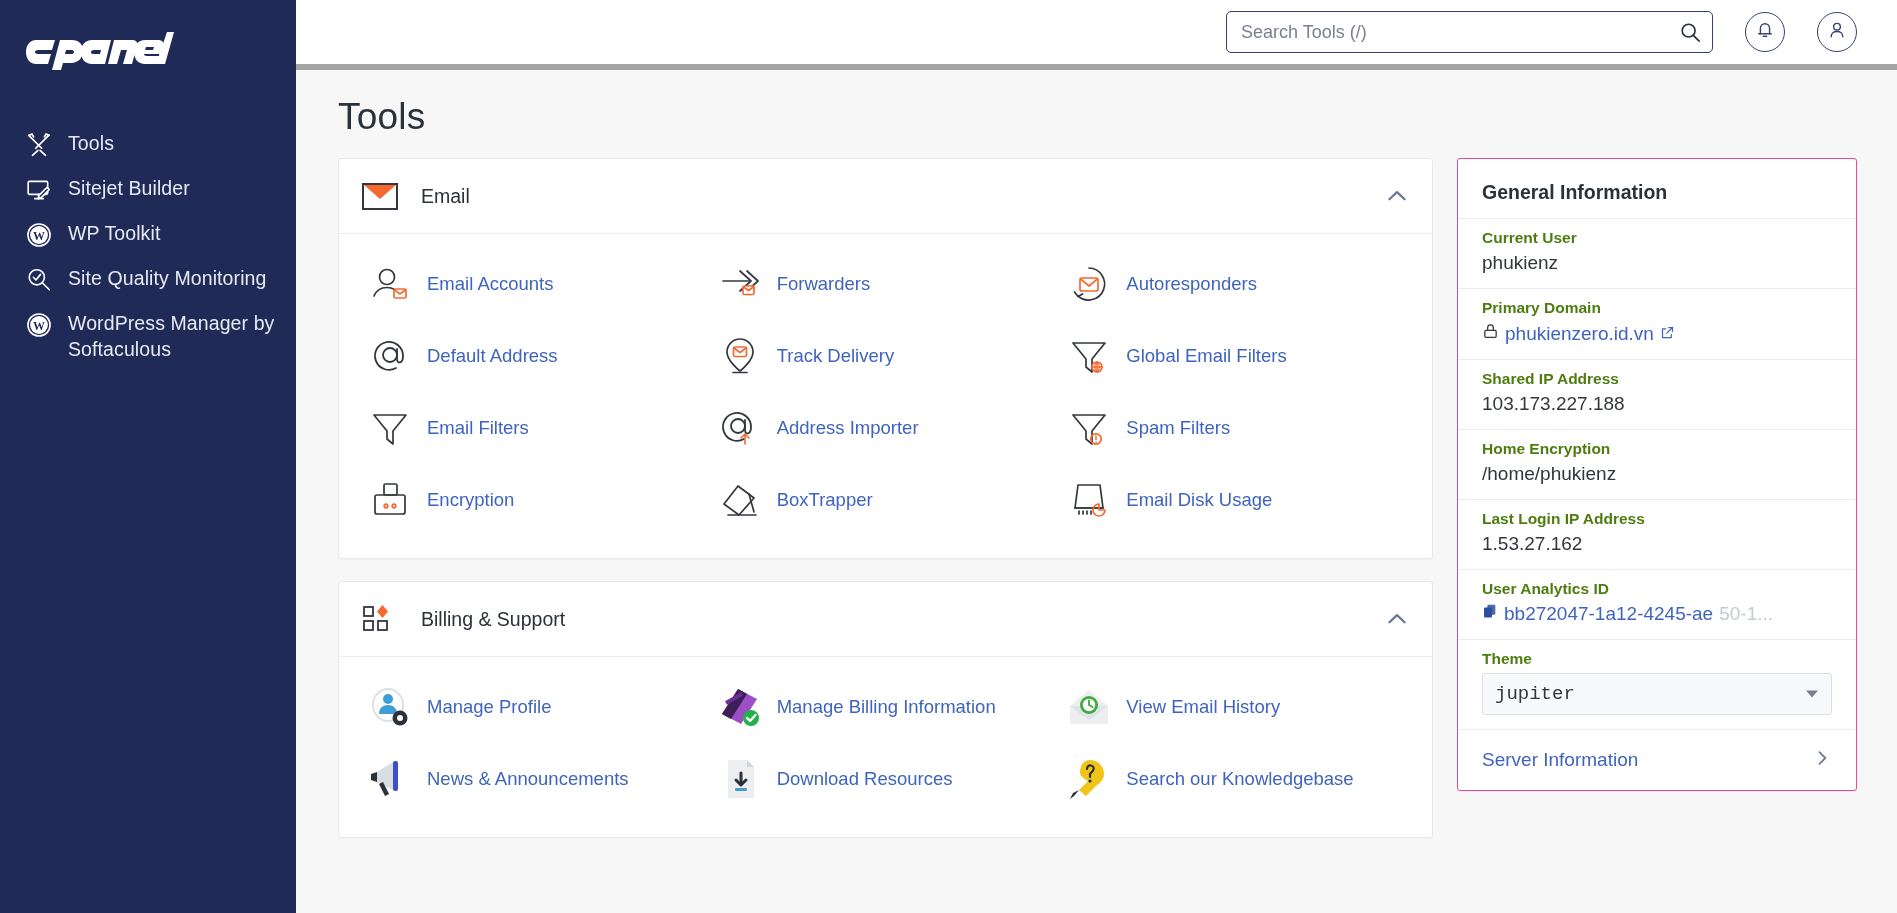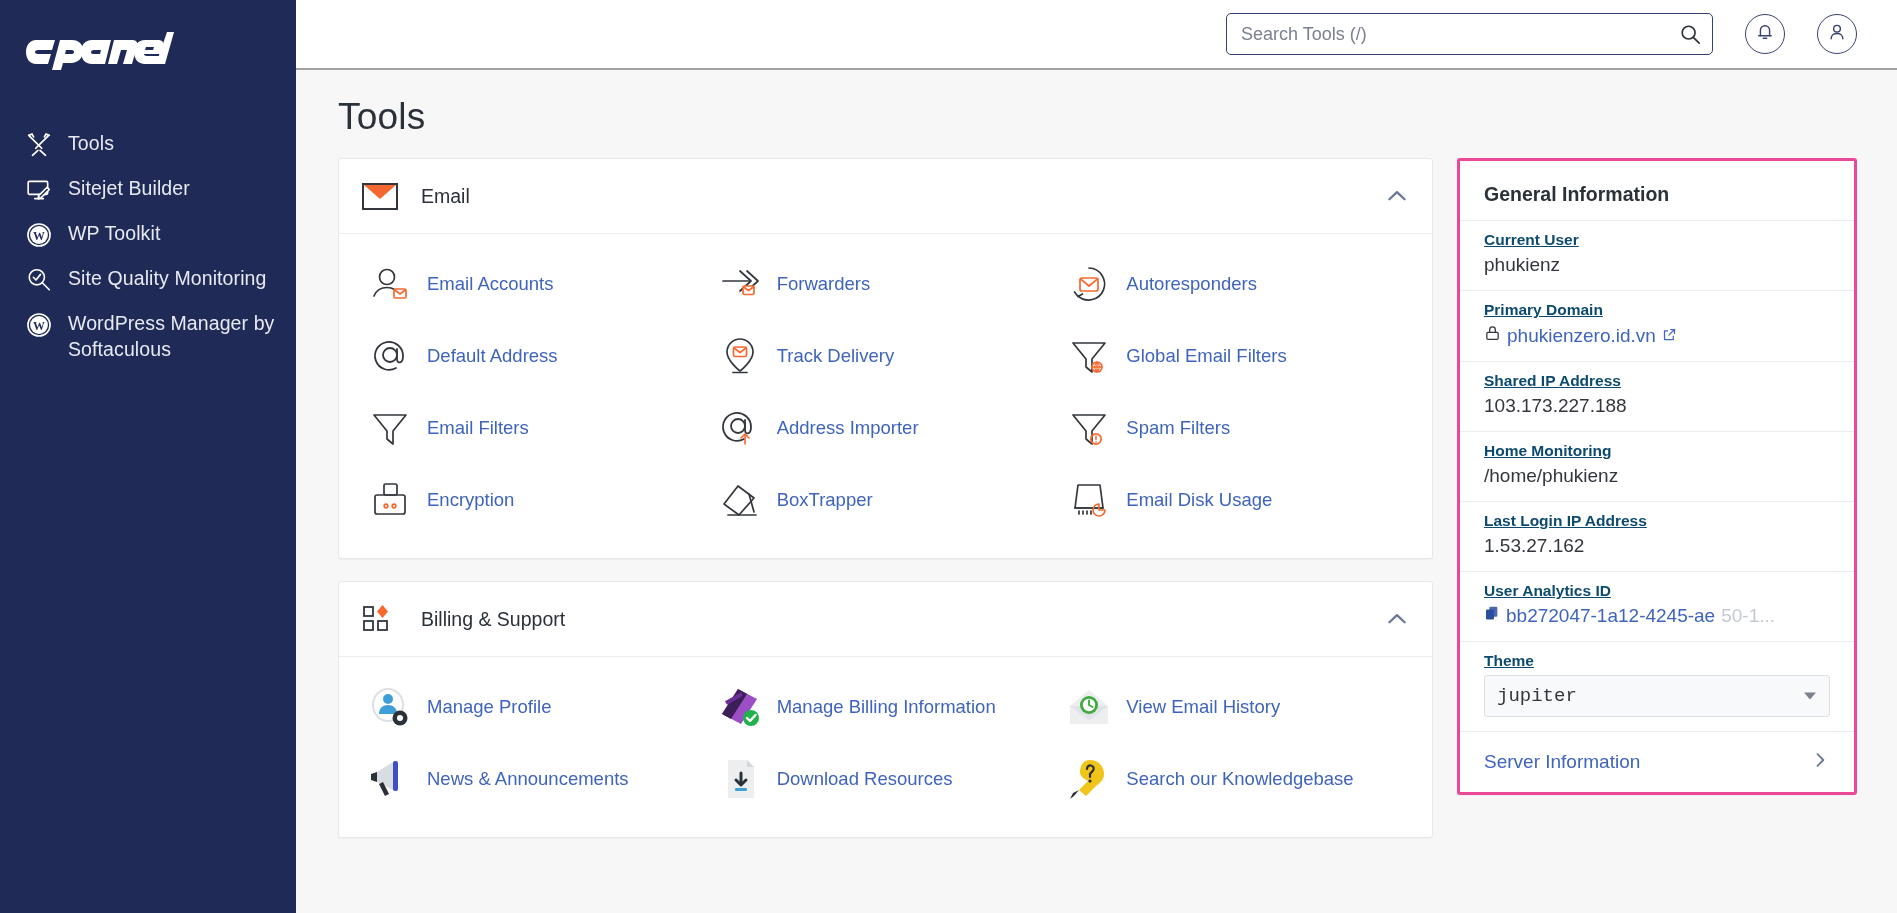--- a/index.html
+++ b/index.html
@@ -35,21 +35,21 @@
   }
 
   
   .right { flex: 1; height: 913px; display: flex; flex-direction: column; background:#f7f7f8; }
 
   .topbar {
     height: 70px; flex: 0 0 70px;
     background: #ffffff;
     display: flex; align-items: center; justify-content: flex-end;
     padding-right: 40px; gap: 32px;
-    border-bottom: 2px solid #a3a3a3;
+    border-bottom: 6px solid #a3a3a3;
   }
   .searchwrap { position: relative; width: 487px; height: 42px; }
   .searchwrap input {
     width: 100%; height: 42px;
     border: 1.5px solid #354173; border-radius: 5px;
     padding: 0 42px 0 14px;
     font-size: 18px; color: #33373d;
     font-family: "Liberation Sans", sans-serif;
     background: #fff; outline: none;
   }
@@ -103,31 +103,31 @@
     min-height: 60px;
   }
   .tool-ico { flex: 0 0 46px; width: 46px; height: 46px; display:flex; align-items:center; justify-content:center; }
   .tool-ico svg { display: block; }
   .tool-label {
     font-size: 18.5px; color: #3f64bd; line-height: 1.2;
   }
 
   
   .gi {
-    background: #fff; border: 3px solid #ec4899; border-radius: 3px;
+    background: #fff; border: 1px solid #ec4899; border-radius: 3px;
     box-shadow: 0 1px 1px rgba(0,0,0,.03);
   }
   .gi-title {
     font-size: 19.5px; font-weight: bold; color: #2b3138;
     padding: 22px 24px 14px 24px;
   }
   .gi-row { padding: 10px 24px 14px 24px; border-top: 1px solid #ececf0; }
   .gi-row:first-of-type { border-top: none; padding-top: 2px; }
   .gi-label {
-    font-size: 15.5px; color: #0c4a6e; font-weight: bold; margin-bottom: 5px; text-decoration: underline;
+    font-size: 15.5px; color: #4d7c0f; font-weight: bold; margin-bottom: 5px;
   }
   .gi-value { font-size: 19px; color: #33373d; display:flex; align-items:center; gap:6px; }
   .gi-link { color: #3f64bd; text-decoration: none; cursor: pointer; }
   .gi-fade { color: #c4c9d2; }
   .gi-select-wrap { position: relative; }
   .gi-select {
     width: 100%; height: 42px; border: 1px solid #dcdee4; border-radius: 3px;
     background: #f8f9fb; padding: 0 32px 0 12px;
     font-size: 19px; color: #33373d;
     font-family: Liberation Mono, monospace;
@@ -560,21 +560,21 @@
                   </span>
                 </div>
               </div>
 
               <div class="gi-row">
                 <div class="gi-label">Shared IP Address</div>
                 <div class="gi-value">103.173.227.188</div>
               </div>
 
               <div class="gi-row">
-                <div class="gi-label">Home Monitoring</div>
+                <div class="gi-label">Home Encryption</div>
                 <div class="gi-value">/home/phukienz</div>
               </div>
 
               <div class="gi-row">
                 <div class="gi-label">Last Login IP Address</div>
                 <div class="gi-value">1.53.27.162</div>
               </div>
 
               <div class="gi-row">
                 <div class="gi-label">User Analytics ID</div>

